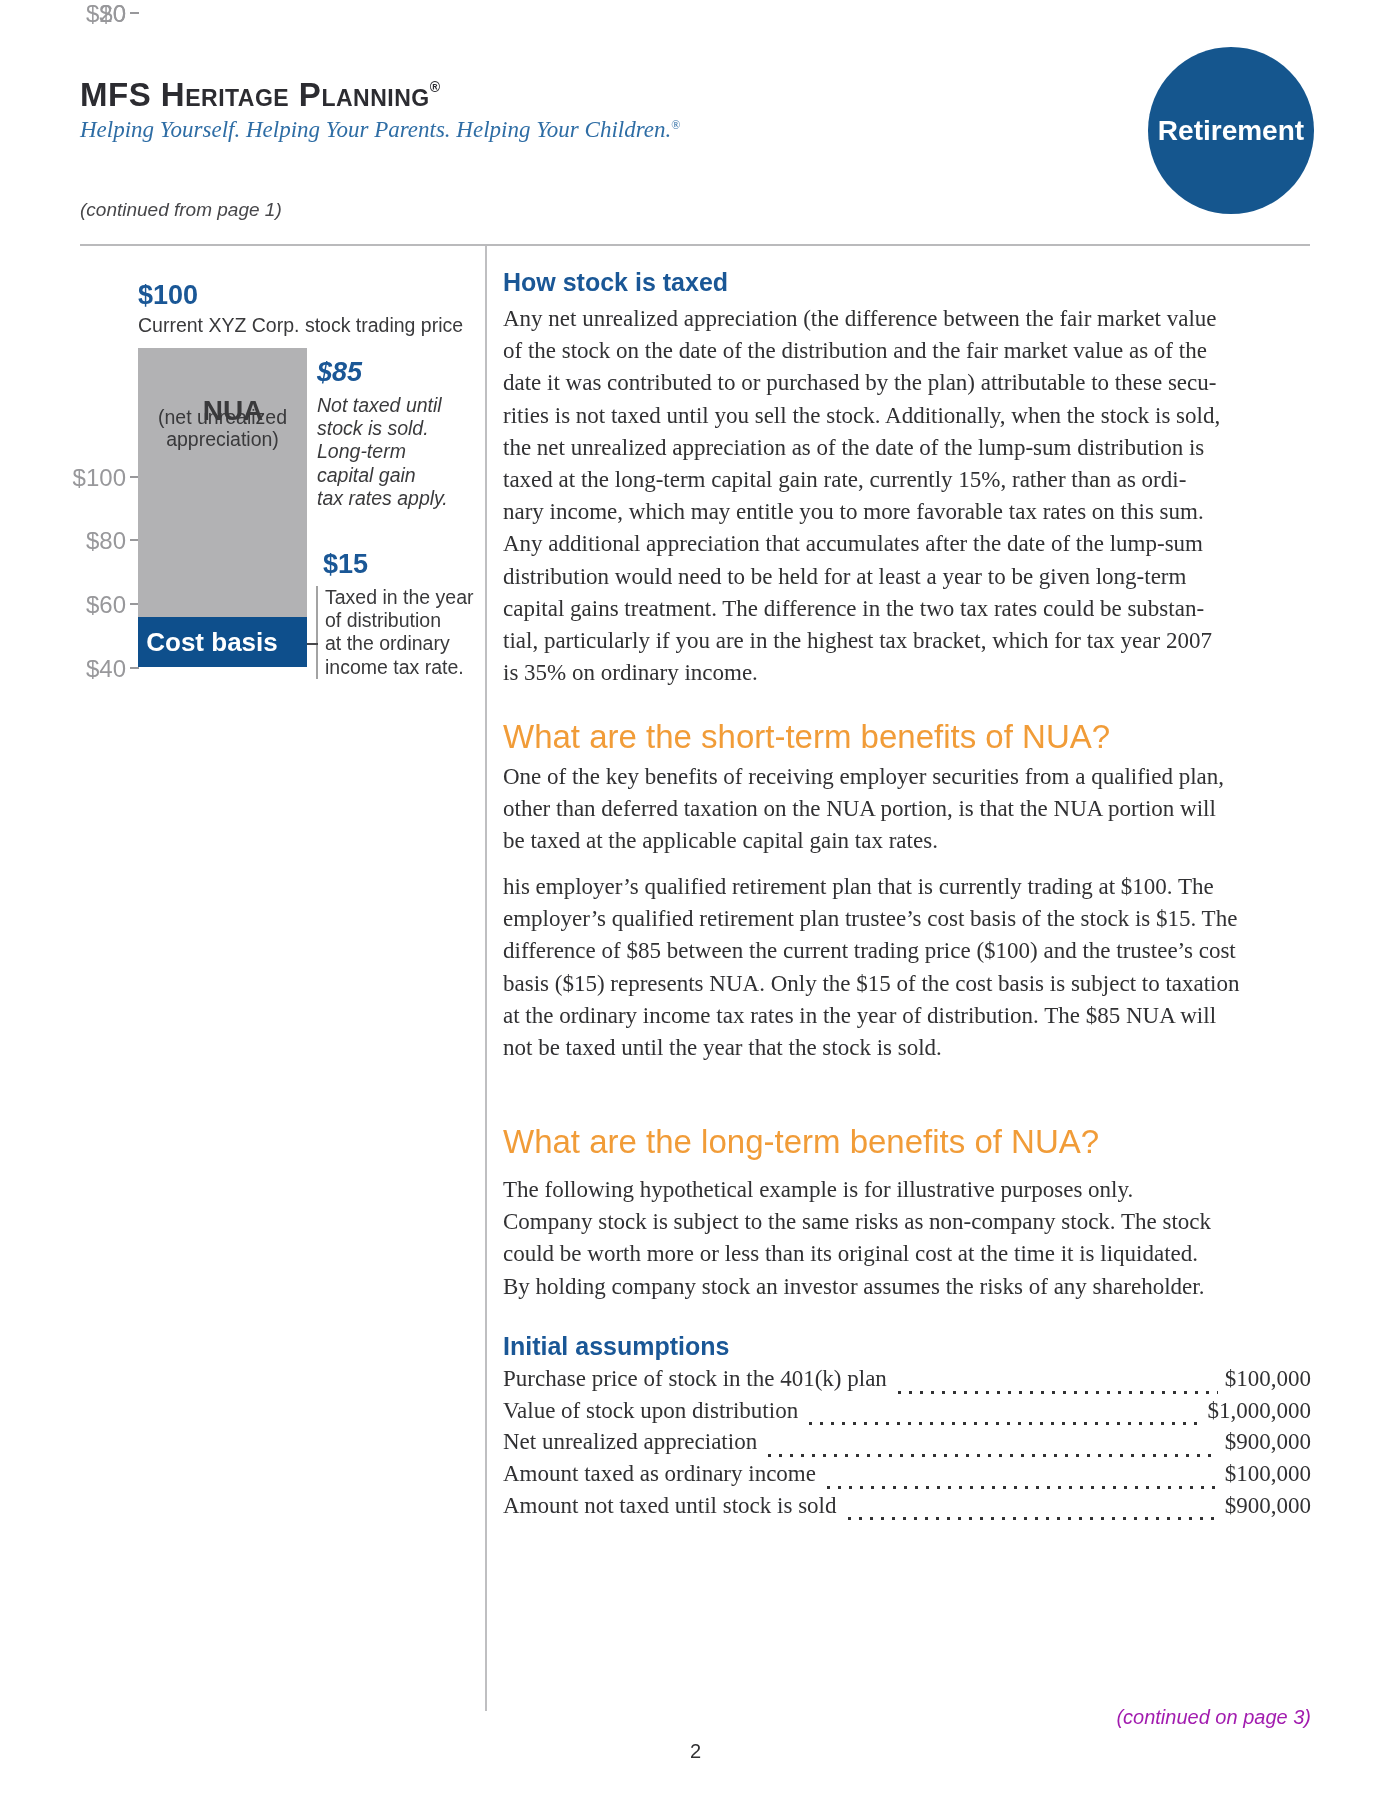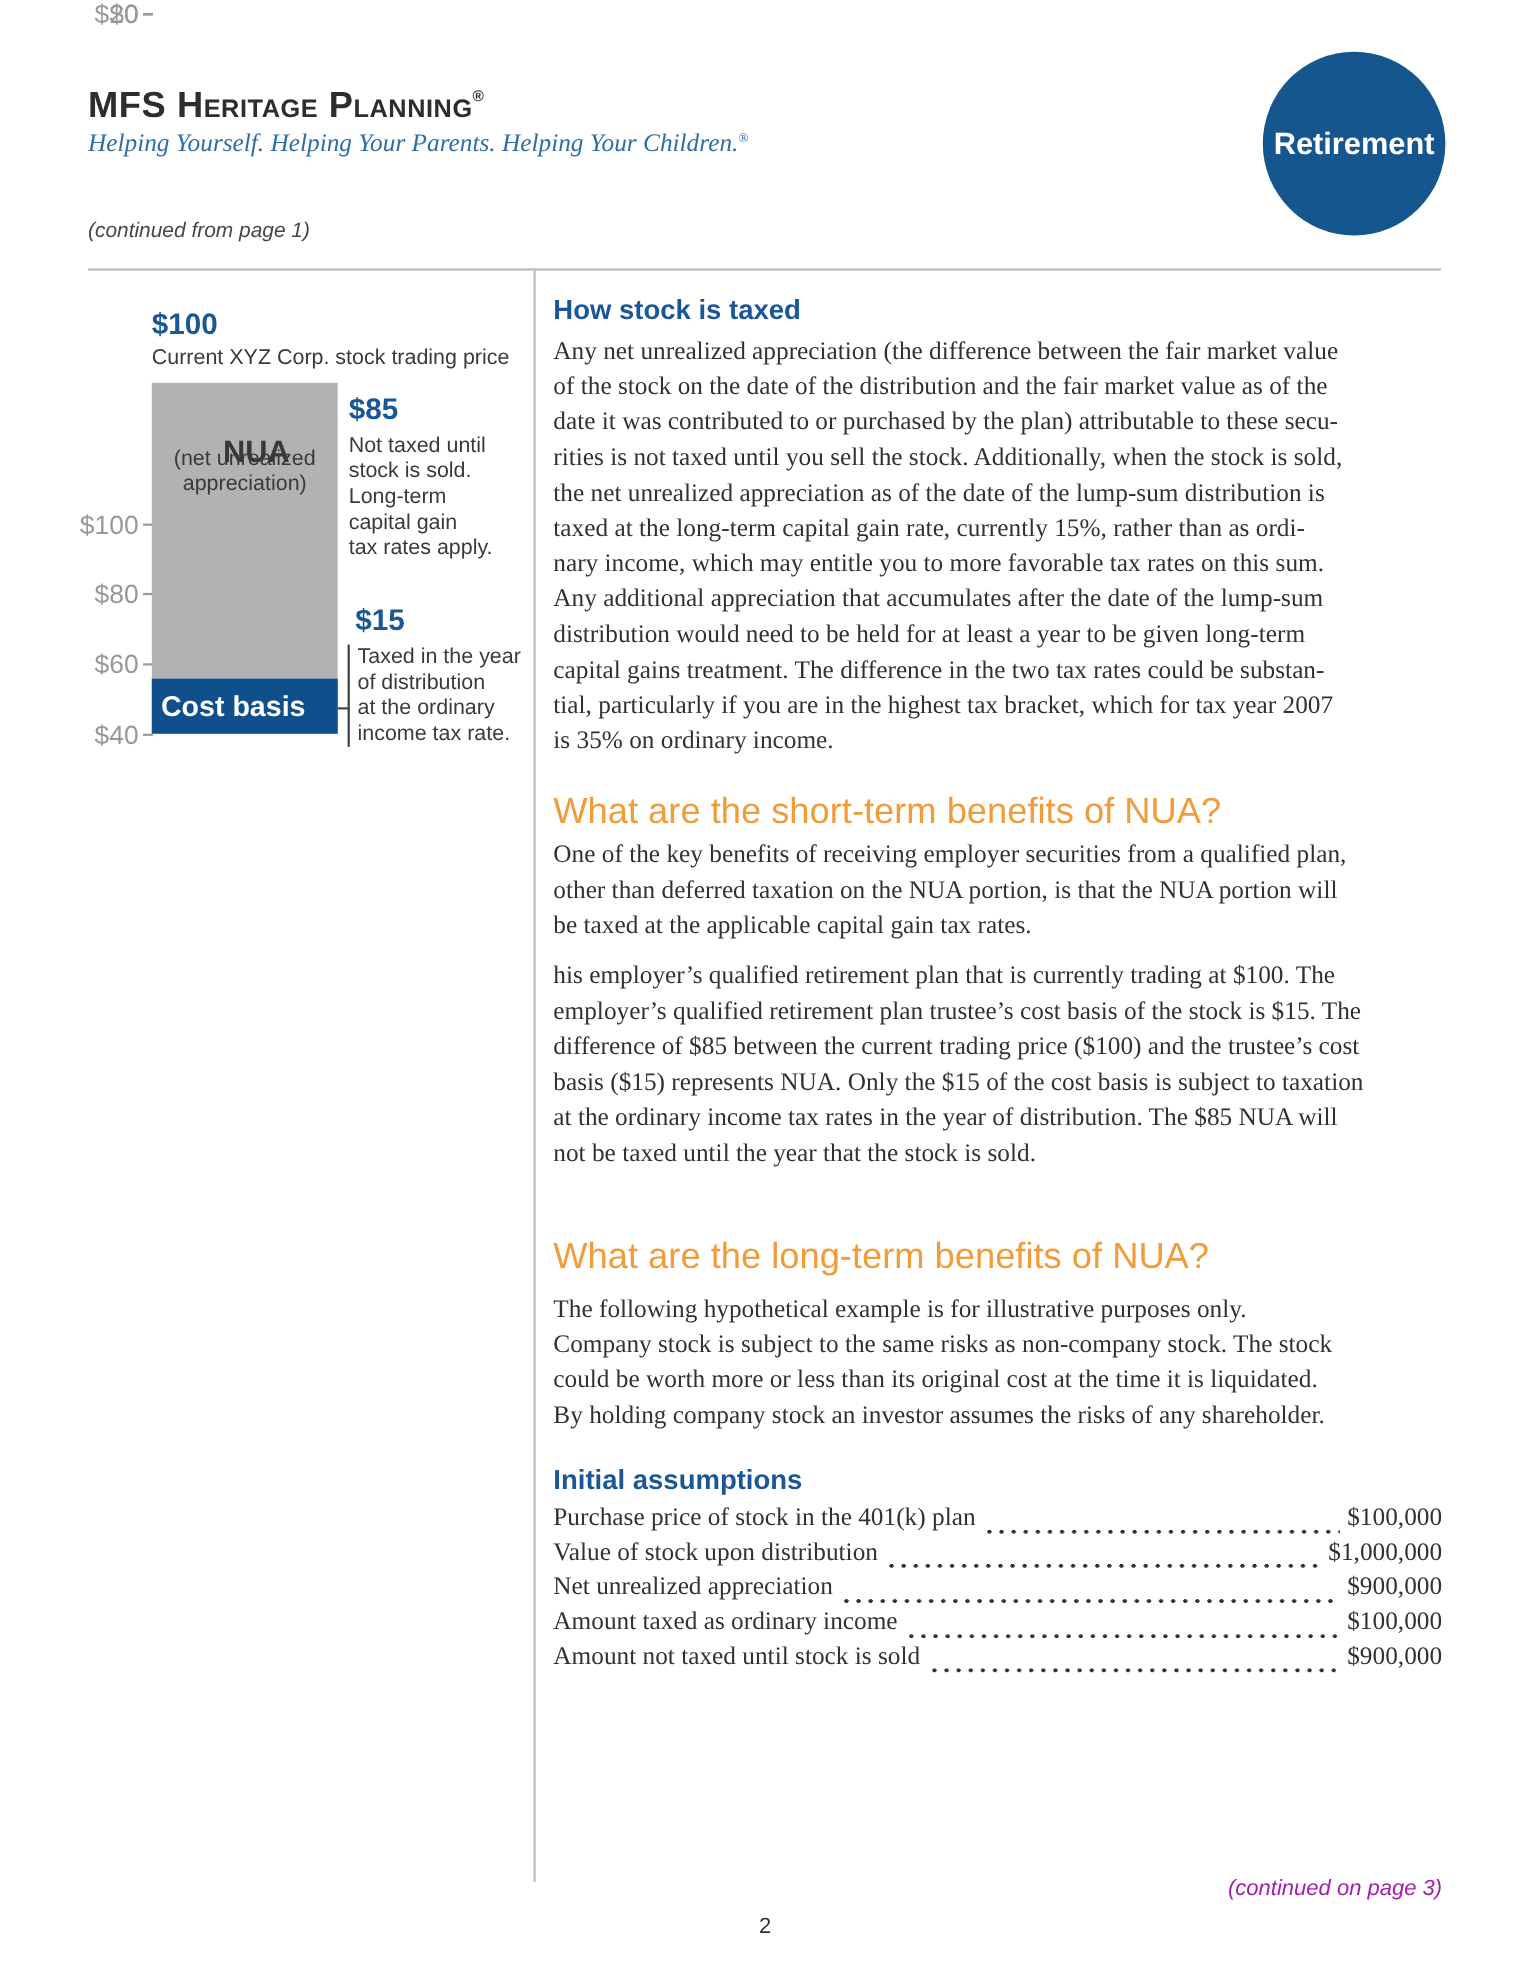--- a/index.html
+++ b/index.html
@@ -30,24 +30,24 @@
   .ytick:nth-of-type(3){ top:464px; } .ytick:nth-of-type(4){ top:527px; }
   .ytick:nth-of-type(5){ top:591px; } .ytick:nth-of-type(6){ top:655px; }
   .bar { left:138px; top:348px; width:169px; height:319px; background:#B2B2B4; }
   .bar-blue { position:absolute; left:0; bottom:0; width:100%; height:50px; background:#0E4F8C; }
   .nua-label { left:138px; top:395px; width:190px; text-align:center; font-size:28px; font-weight:700; color:#39393B; }
   .nua-sub { left:138px; top:406px; width:169px; text-align:center; font-size:19.5px; line-height:22px; color:#39393B; }
   .cost-label { left:138px; top:627px; width:148px; text-align:center; font-size:26px; font-weight:700; color:#ffffff; }
   .ann { color:#3A3A3C; }
   .ann .big { font-size:27px; font-weight:700; color:#1A5796; margin-bottom:6px; }
   .ann .lines { font-size:19.5px; line-height:23.2px; white-space:nowrap; }
-  .ann85 { left:317px; top:357px; }
+  .ann85 { left:317px; top:357px;font-style:italic; }
   .ann15 { left:315px; top:549px; }
   .ann15 .big { padding-left:8px; }
-  .ann15 .lines { margin-left:1px; border-left:2px solid #404040; padding-left:7px; }
+  .ann15 .lines { margin-left:1px; border-left:2px solid #a3a3a3; padding-left:7px; }
   .connector { left:307px; top:643px; width:11px; height:2px; background:#47474A; }
 
   
   .h-blue { left:503px; font-size:25px; font-weight:700; color:#1A5796; }
   .h-orange { left:503px; font-size:33px; font-weight:400; color:#F19C38; white-space:nowrap; }
   .serif-lines { left:503px; font-family:"Liberation Serif", serif; font-size:23px; line-height:32.2px; color:#313133; }
   .serif-lines div { white-space:nowrap; }
   .h-how { top:268px; }
   .p-how { top:303px; }
   .h-short { top:718px; }

